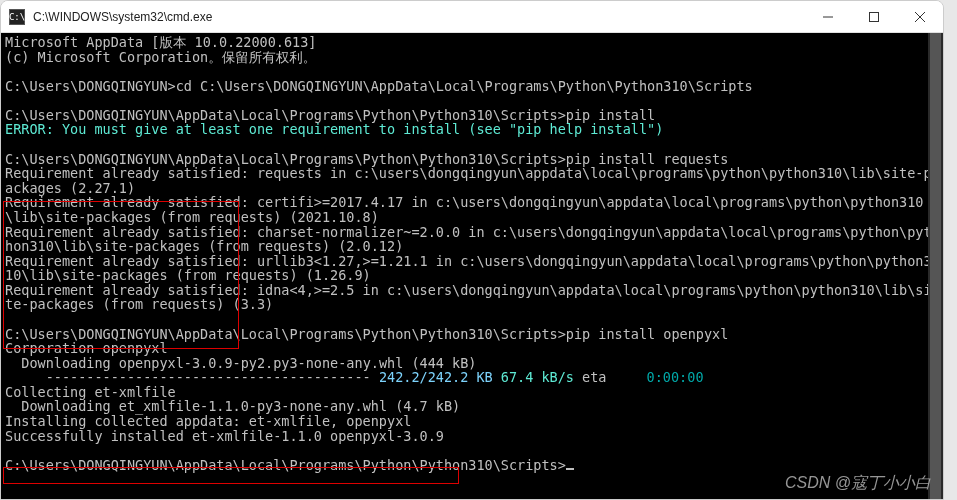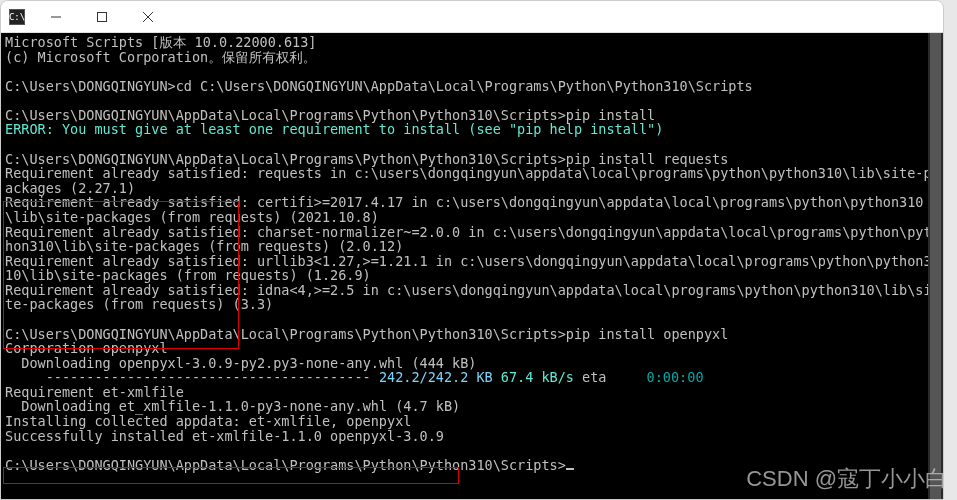--- a/index.html
+++ b/index.html
@@ -90,73 +90,75 @@
     background: #c0c0c0;
     vertical-align: baseline;
   }
   .hl-red {
     border: 1.5px solid #d00;
     position: absolute;
     pointer-events: none;
   }
   .watermark {
     position: absolute;
-    bottom: 6px; right: 10px;
-    font-size: 22px;
+    bottom: 6px; right: 26px;
+    font-size: 16px;
     color: rgba(200,200,200,0.75);
     font-family: "Microsoft YaHei", sans-serif;
     pointer-events: none;
+    font-style: italic;
   }
 </style>
 </head>
 <body>
 
 <div class="window">
   <div class="titlebar">
     <div class="icon">C:\</div>
+    <div class="title">C:\WINDOWS\system32\cmd.exe</div>
     <div class="win-controls">
       <div class="win-btn">
         <svg viewBox="0 0 10 10">
             <line x1="0" y1="5" x2="10" y2="5" stroke="#333" stroke-width="1"></line>
           </svg>
       </div>
       <div class="win-btn">
         <svg viewBox="0 0 10 10">
             <rect x="0.5" y="0.5" width="9" height="9" fill="none" stroke="#333" stroke-width="1"></rect>
           </svg>
       </div>
       <div class="win-btn">
         <svg viewBox="0 0 10 10">
             <line x1="0" y1="0" x2="10" y2="10" stroke="#333" stroke-width="1"></line>
             <line x1="10" y1="0" x2="0" y2="10" stroke="#333" stroke-width="1"></line>
           </svg>
       </div>
     </div>
   </div>
 
-  <div class="terminal"><span>Microsoft Scripts [版本 10.0.22000.613]</span>
+  <div class="terminal"><span>Microsoft AppData [版本 10.0.22000.613]</span>
 <span>(c) Microsoft Corporation。保留所有权利。</span>
 <span></span>
 <span>C:\Users\DONGQINGYUN&gt;cd C:\Users\DONGQINGYUN\AppData\Local\Programs\Python\Python310\Scripts</span>
 <span></span>
 <span>C:\Users\DONGQINGYUN\AppData\Local\Programs\Python\Python310\Scripts&gt;pip install</span>
 <span class="red">ERROR: You must give at least one requirement to install (see "pip help install")</span>
 <span></span>
 <span>C:\Users\DONGQINGYUN\AppData\Local\Programs\Python\Python310\Scripts&gt;pip install requests</span>
 <span>Requirement already satisfied: requests in c:\users\dongqingyun\appdata\local\programs\python\python310\lib\site-packages (2.27.1)</span>
 <span>Requirement already satisfied: certifi&gt;=2017.4.17 in c:\users\dongqingyun\appdata\local\programs\python\python310\lib\site-packages (from requests) (2021.10.8)</span>
 <span>Requirement already satisfied: charset-normalizer~=2.0.0 in c:\users\dongqingyun\appdata\local\programs\python\python310\lib\site-packages (from requests) (2.0.12)</span>
 <span>Requirement already satisfied: urllib3&lt;1.27,&gt;=1.21.1 in c:\users\dongqingyun\appdata\local\programs\python\python310\lib\site-packages (from requests) (1.26.9)</span>
 <span>Requirement already satisfied: idna&lt;4,&gt;=2.5 in c:\users\dongqingyun\appdata\local\programs\python\python310\lib\site-packages (from requests) (3.3)</span>
 <span></span>
 <span>C:\Users\DONGQINGYUN\AppData\Local\Programs\Python\Python310\Scripts&gt;pip install openpyxl</span>
 <span>Corporation openpyxl</span>
 <span>  Downloading openpyxl-3.0.9-py2.py3-none-any.whl (444 kB)</span>
 <span>     ---------------------------------------- </span><span class="green">242.2/242.2 KB</span><span class="red"> 67.4 kB/s</span><span> eta </span><span class="cyan">0:00:00</span>
-<span>Requirement et-xmlfile</span>
+<span>Collecting et-xmlfile</span>
 <span>  Downloading et_xmlfile-1.1.0-py3-none-any.whl (4.7 kB)</span>
 <span>Installing collected appdata: et-xmlfile, openpyxl</span>
 <span>Successfully installed et-xmlfile-1.1.0 openpyxl-3.0.9</span>
 <span></span>
 <span>C:\Users\DONGQINGYUN\AppData\Local\Programs\Python\Python310\Scripts&gt;</span><span class="cursor"></span>
     <div class="scrollbar">
       <div class="scrollbar-thumb"></div>
     </div>
     <div class="hl-red" style="left:2px; top:168px; width:236px; height:148px;"></div>
     <div class="hl-red" style="left:2px; top:434px; width:456px; height:17px;"></div>

